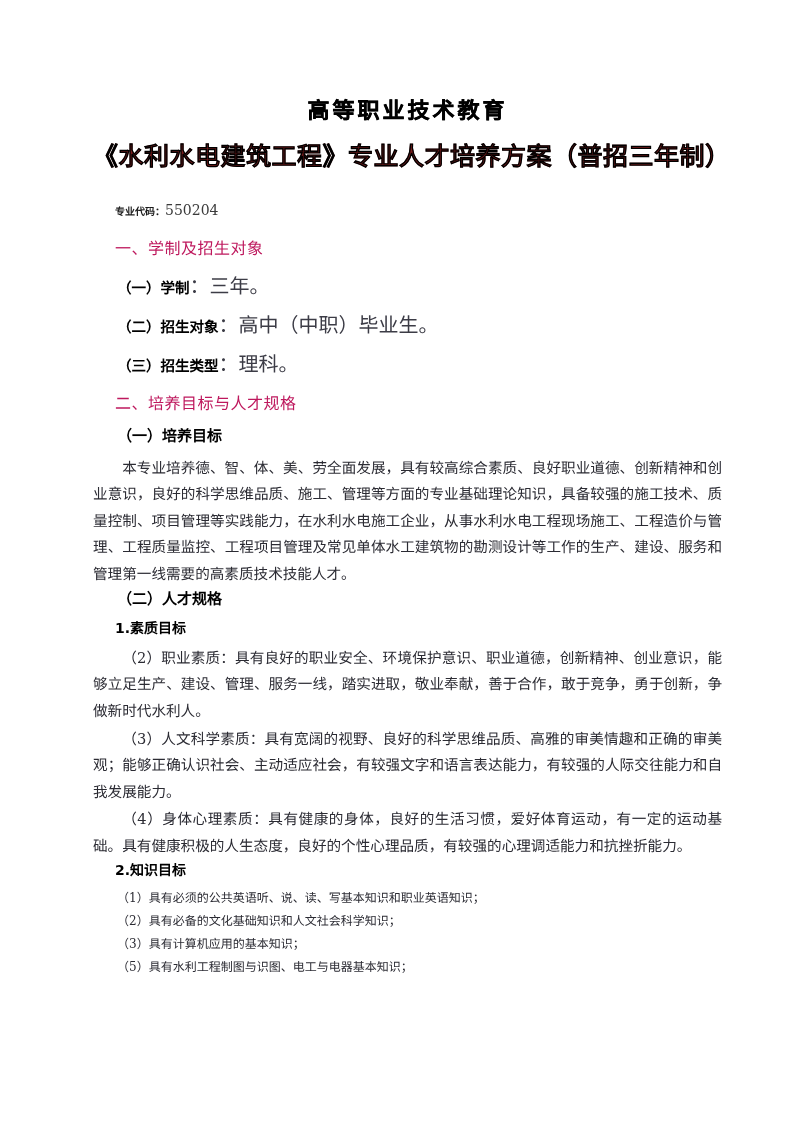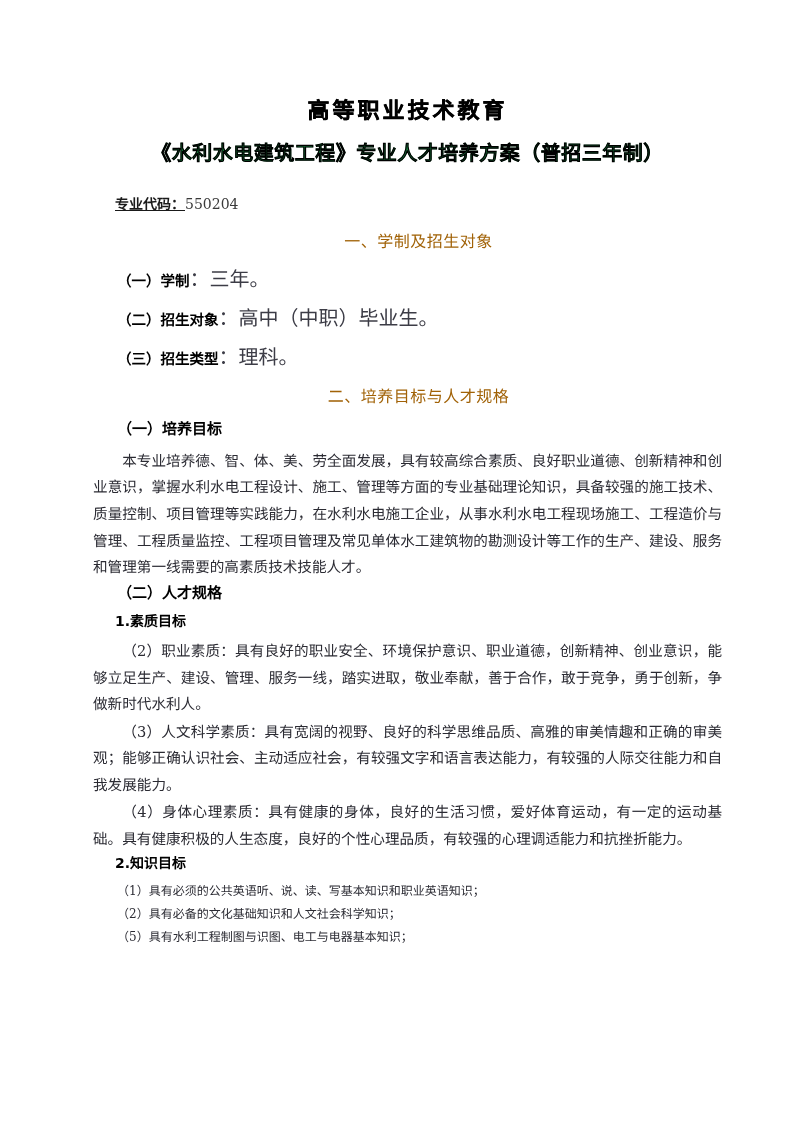--- a/index.html
+++ b/index.html
@@ -33,58 +33,56 @@
     letter-spacing: 3px;
     color: #000;
     margin: 0 0 14px 0;
     line-height: 1.35;
     -webkit-text-stroke: 0.4px #000;
   }
   .doc-title-2 {
     text-align: center;
     font-family: "DejaVu Serif", "Liberation Serif", serif;
     font-weight: 700;
-    font-size: 20px;
+    font-size: 25px;
     letter-spacing: 0.5px;
-    color: #15803d;
+    color: #7f1d1d;
     margin: 0 0 26px 0;
     line-height: 1.35;
     -webkit-text-stroke: 0.5px #000;
   }
 
   
   .meta-line {
     font-size: 14.5px;
     line-height: 1.55;
     margin: 0 0 10px 0;
     padding-left: 22px;
   }
   .meta-line .lbl {
     font-family: "DejaVu Sans", "Liberation Sans", sans-serif;
     font-weight: 700;
-    font-size: 14px;
-    text-decoration: underline;
+    font-size: 10px;
   }
   .meta-line .val {
     font-family: "DejaVu Serif", "Liberation Serif", serif;
     font-size: 14px;
     color: #3a3a3a;
   }
 
   
   .h-sec {
     font-family: "DejaVu Sans", "Liberation Sans", sans-serif;
     font-weight: 400;
     font-size: 16px;
-    color: #a16207;
+    color: #be185d;
     margin: 0 0 9px 0;
     padding-left: 22px;
     letter-spacing: 0.5px;
     line-height: 1.5;
-    text-align: center;
   }
   .h-sub {
     font-family: "DejaVu Sans", "Liberation Sans", sans-serif;
     font-weight: 700;
     font-size: 15px;
     color: #000;
     margin: 0 0 7px 0;
     padding-left: 24px;
     line-height: 1.5;
   }
@@ -168,36 +166,37 @@
   <p class="kv-line">
     <span class="k">（三）招生类型</span><span class="v">：理科。</span>
   </p>
 
   <div class="spacer-sm"></div>
 
   <h3 class="h-sec">二、培养目标与人才规格</h3>
 
   <h4 class="h-sub">（一）培养目标</h4>
 
-  <p class="para">本专业培养德、智、体、美、劳全面发展，具有较高综合素质、良好职业道德、创新精神和创业意识，掌握水利水电工程设计、施工、管理等方面的专业基础理论知识，具备较强的施工技术、质量控制、项目管理等实践能力，在水利水电施工企业，从事水利水电工程现场施工、工程造价与管理、工程质量监控、工程项目管理及常见单体水工建筑物的勘测设计等工作的生产、建设、服务和管理第一线需要的高素质技术技能人才。</p>
+  <p class="para">本专业培养德、智、体、美、劳全面发展，具有较高综合素质、良好职业道德、创新精神和创业意识，良好的科学思维品质、施工、管理等方面的专业基础理论知识，具备较强的施工技术、质量控制、项目管理等实践能力，在水利水电施工企业，从事水利水电工程现场施工、工程造价与管理、工程质量监控、工程项目管理及常见单体水工建筑物的勘测设计等工作的生产、建设、服务和管理第一线需要的高素质技术技能人才。</p>
 
   <h4 class="h-sub">（二）人才规格</h4>
 
   <h5 class="h-sub3">1.素质目标</h5>
 
 
   <p class="para">（2）职业素质：具有良好的职业安全、环境保护意识、职业道德，创新精神、创业意识，能够立足生产、建设、管理、服务一线，踏实进取，敬业奉献，善于合作，敢于竞争，勇于创新，争做新时代水利人。</p>
 
   <p class="para">（3）人文科学素质：具有宽阔的视野、良好的科学思维品质、高雅的审美情趣和正确的审美观；能够正确认识社会、主动适应社会，有较强文字和语言表达能力，有较强的人际交往能力和自我发展能力。</p>
 
   <p class="para">（4）身体心理素质：具有健康的身体，良好的生活习惯，爱好体育运动，有一定的运动基础。具有健康积极的人生态度，良好的个性心理品质，有较强的心理调适能力和抗挫折能力。</p>
 
   <h5 class="h-sub3">2.知识目标</h5>
 
   <p class="item">（1）具有必须的公共英语听、说、读、写基本知识和职业英语知识；</p>
 
   <p class="item">（2）具有必备的文化基础知识和人文社会科学知识；</p>
 
+  <p class="item">（3）具有计算机应用的基本知识；</p>
 
 
   <p class="item">（5）具有水利工程制图与识图、电工与电器基本知识；</p>
 
 </div>
 
 </body></html>

